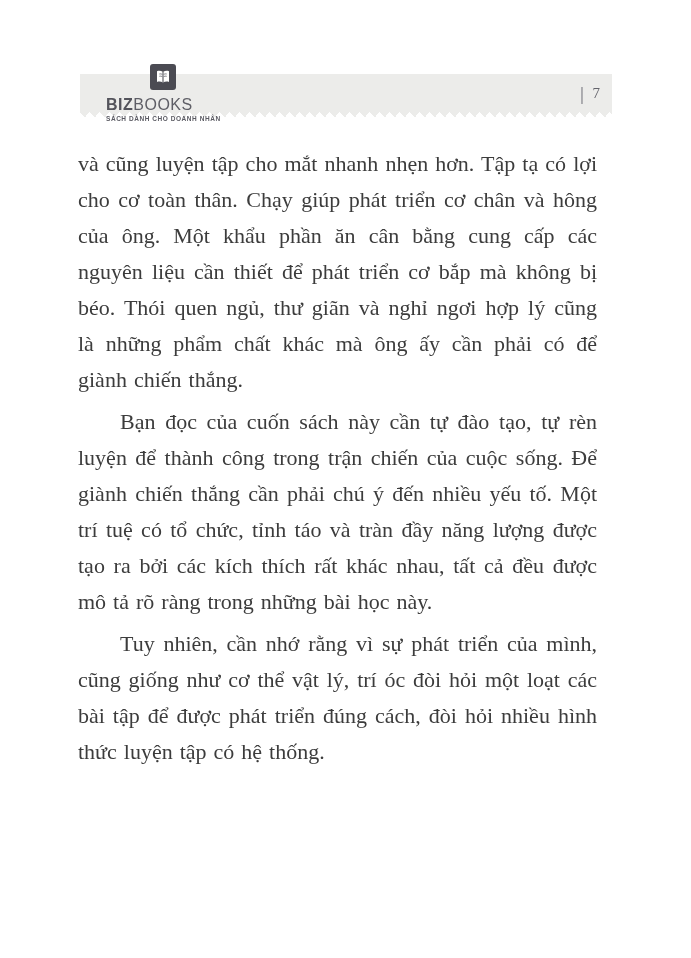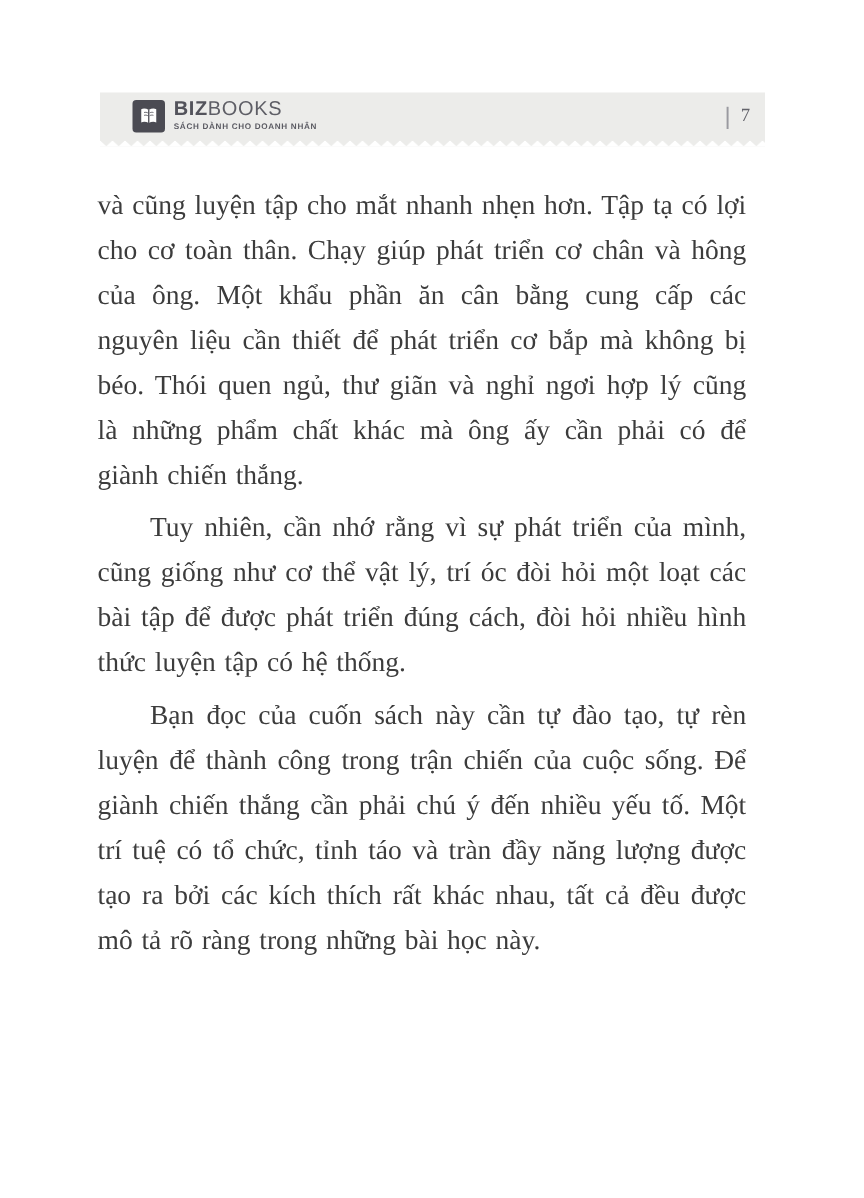--- a/index.html
+++ b/index.html
@@ -37,20 +37,21 @@
   .torn-edge {
     height: 5px;
     background: conic-gradient(from 315deg at 50% 100%, #ECECEA 0 90deg, transparent 90deg);
     background-size: 10px 5px;
     background-repeat: repeat-x;
   }
   .brand {
     display: flex;
     align-items: center;
     gap: 7px;
+    flex-direction: column;
   }
   .logo {
     width: 26px;
     height: 26px;
     background: #4B4B53;
     border-radius: 3px;
     display: flex;
     align-items: center;
     justify-content: center;
     flex: 0 0 auto;
@@ -134,17 +135,17 @@
       <div class="pagenum">
         <span class="sep">|</span>
         <span class="num">7</span>
       </div>
     </div>
     <div class="torn-edge"></div>
   </div>
 
   <main class="content" id="paragraphs">
       <p class="">và cũng luyện tập cho mắt nhanh nhẹn hơn. Tập tạ có lợi cho cơ toàn thân. Chạy giúp phát triển cơ chân và hông của ông. Một khẩu phần ăn cân bằng cung cấp các nguyên liệu cần thiết để phát triển cơ bắp mà không bị béo. Thói quen ngủ, thư giãn và nghỉ ngơi hợp lý cũng là những phẩm chất khác mà ông ấy cần phải có để giành chiến thắng.</p>
+      <p class="indent">Bạn đọc của cuốn sách này cần tự đào tạo, tự rèn luyện để thành công trong trận chiến của cuộc sống. Để giành chiến thắng cần phải chú ý đến nhiều yếu tố. Một trí tuệ có tổ chức, tỉnh táo và tràn đầy năng lượng được tạo ra bởi các kích thích rất khác nhau, tất cả đều được mô tả rõ ràng trong những bài học này.</p>
       <p class="indent">Tuy nhiên, cần nhớ rằng vì sự phát triển của mình, cũng giống như cơ thể vật lý, trí óc đòi hỏi một loạt các bài tập để được phát triển đúng cách, đòi hỏi nhiều hình thức luyện tập có hệ thống.</p>
-      <p class="indent">Bạn đọc của cuốn sách này cần tự đào tạo, tự rèn luyện để thành công trong trận chiến của cuộc sống. Để giành chiến thắng cần phải chú ý đến nhiều yếu tố. Một trí tuệ có tổ chức, tỉnh táo và tràn đầy năng lượng được tạo ra bởi các kích thích rất khác nhau, tất cả đều được mô tả rõ ràng trong những bài học này.</p>
     </main>
 
 </div>
 
 </body></html>

